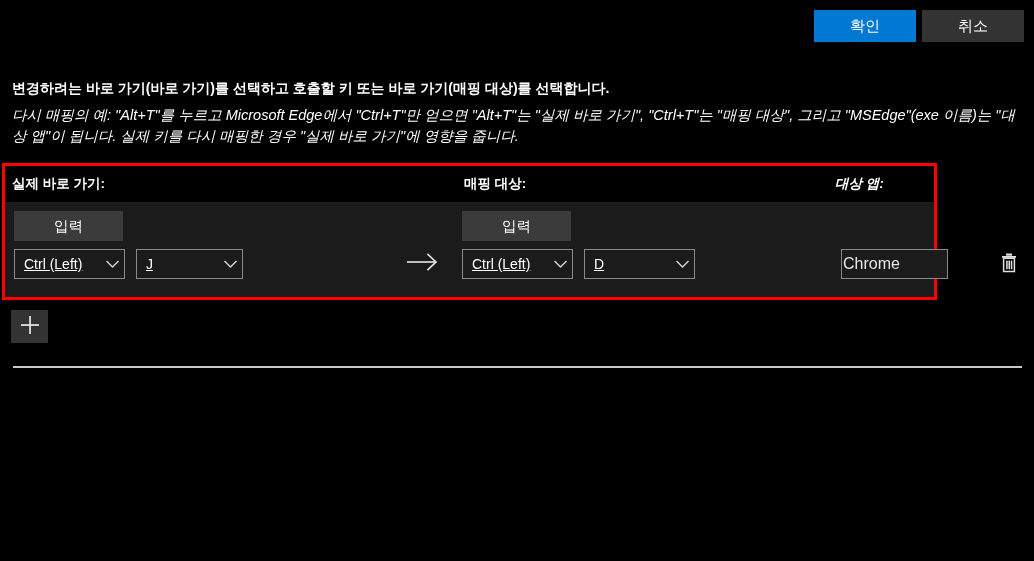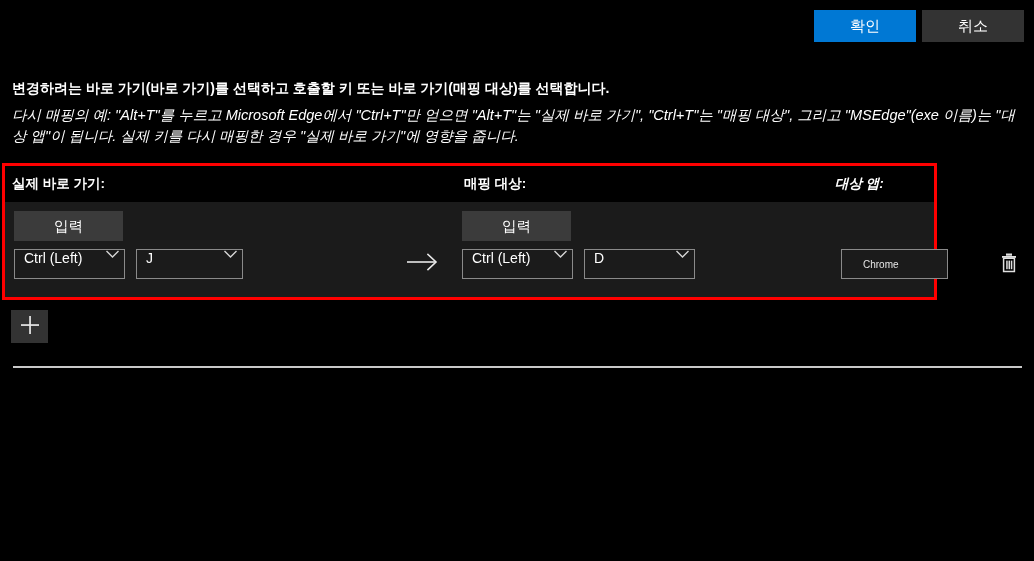--- a/index.html
+++ b/index.html
@@ -135,22 +135,23 @@
   .combo {
     position: absolute;
     top: 47px;
     height: 30px;
     background: #1b1b1b;
     border: 1px solid #8a8a8a;
     box-sizing: border-box;
     color: #ffffff;
     font-size: 14px;
     display: flex;
-    align-items: flex-start;
-    cursor: pointer;
+    align-items: center;
+    cursor: pointer;
+    text-decoration: underline;
   }
   .combo .combo-label {
     padding-left: 9px;
     flex: 1;
     white-space: nowrap;
     overflow: hidden;
   }
   .combo .chev {
     width: 24px;
     display: flex;
@@ -181,22 +182,22 @@
     position: absolute;
     left: 836px;
     top: 47px;
     width: 107px;
     height: 30px;
     background: #1b1b1b;
     border: 1px solid #8a8a8a;
     box-sizing: border-box;
     color: #e6e6e6;
     font-family: "Liberation Sans", sans-serif;
-    font-size: 10px;
-    padding: 0 21px;
+    font-size: 16px;
+    padding: 0 1px;
     outline: none;
   }
 
   
   .delete-btn {
     position: absolute;
     left: 990px;
     top: 48px;
     width: 28px;
     height: 28px;

